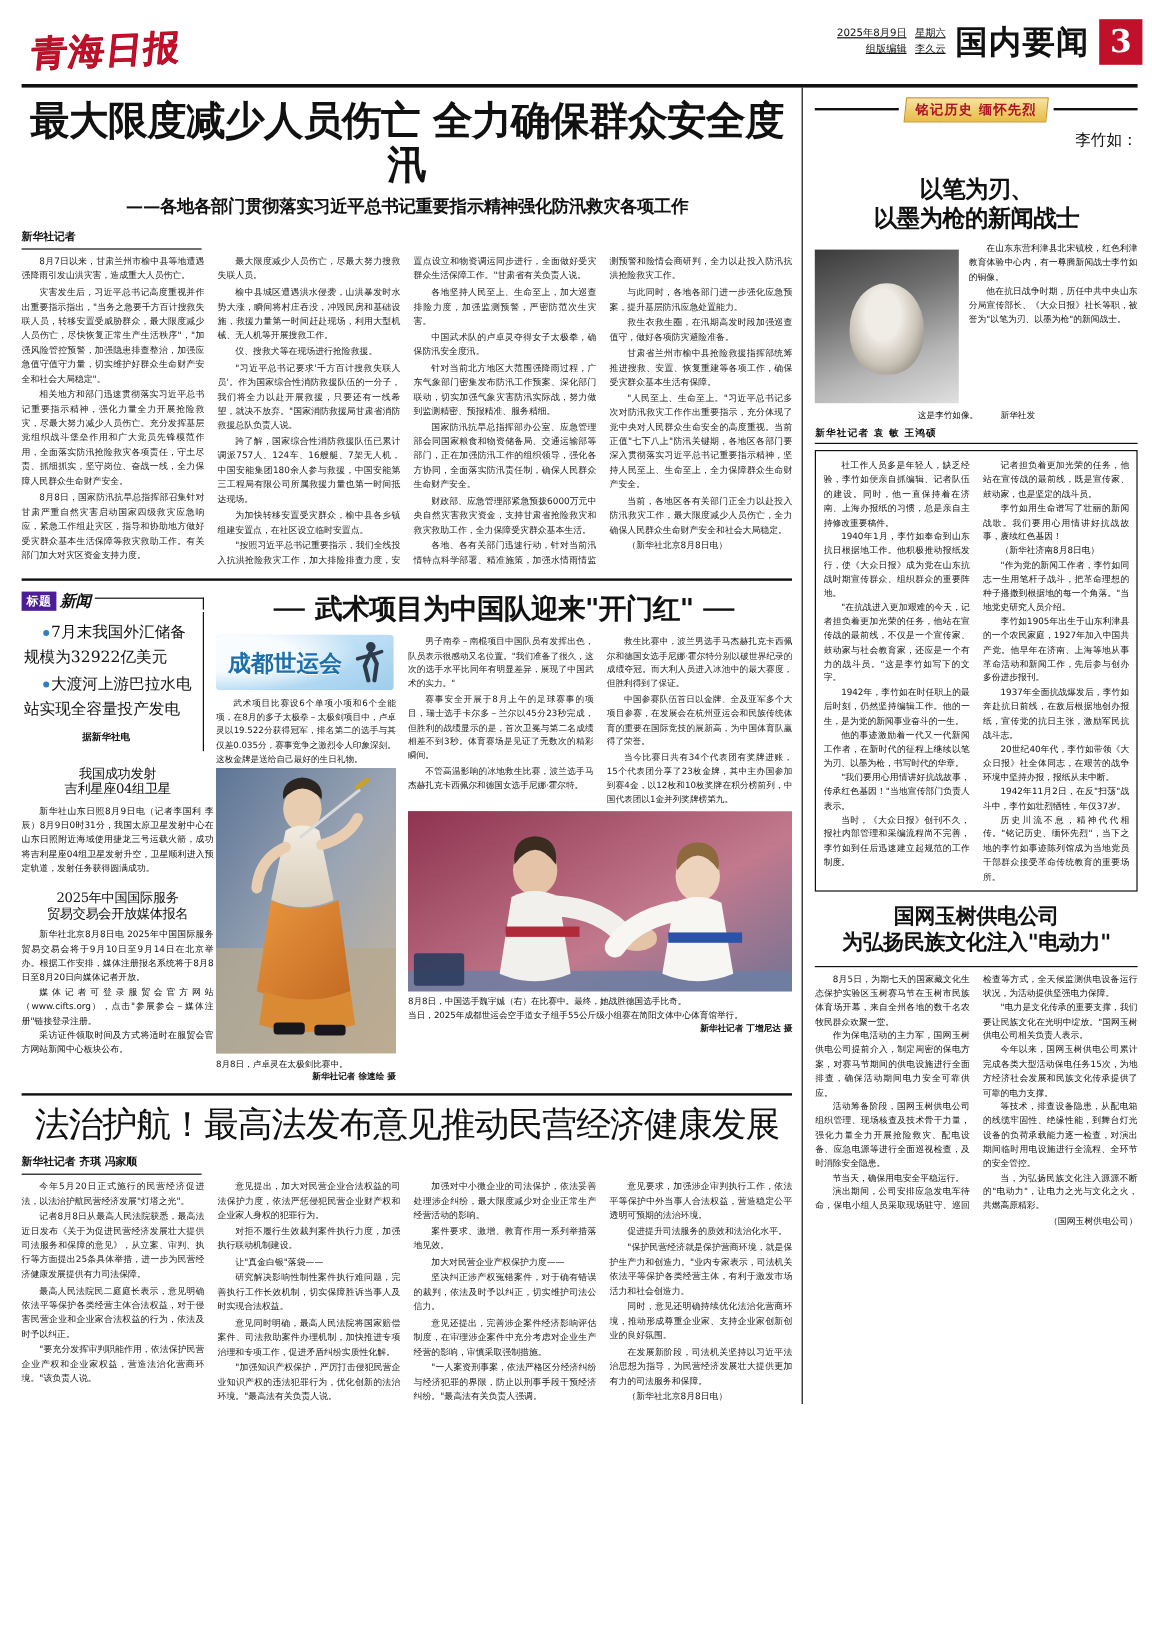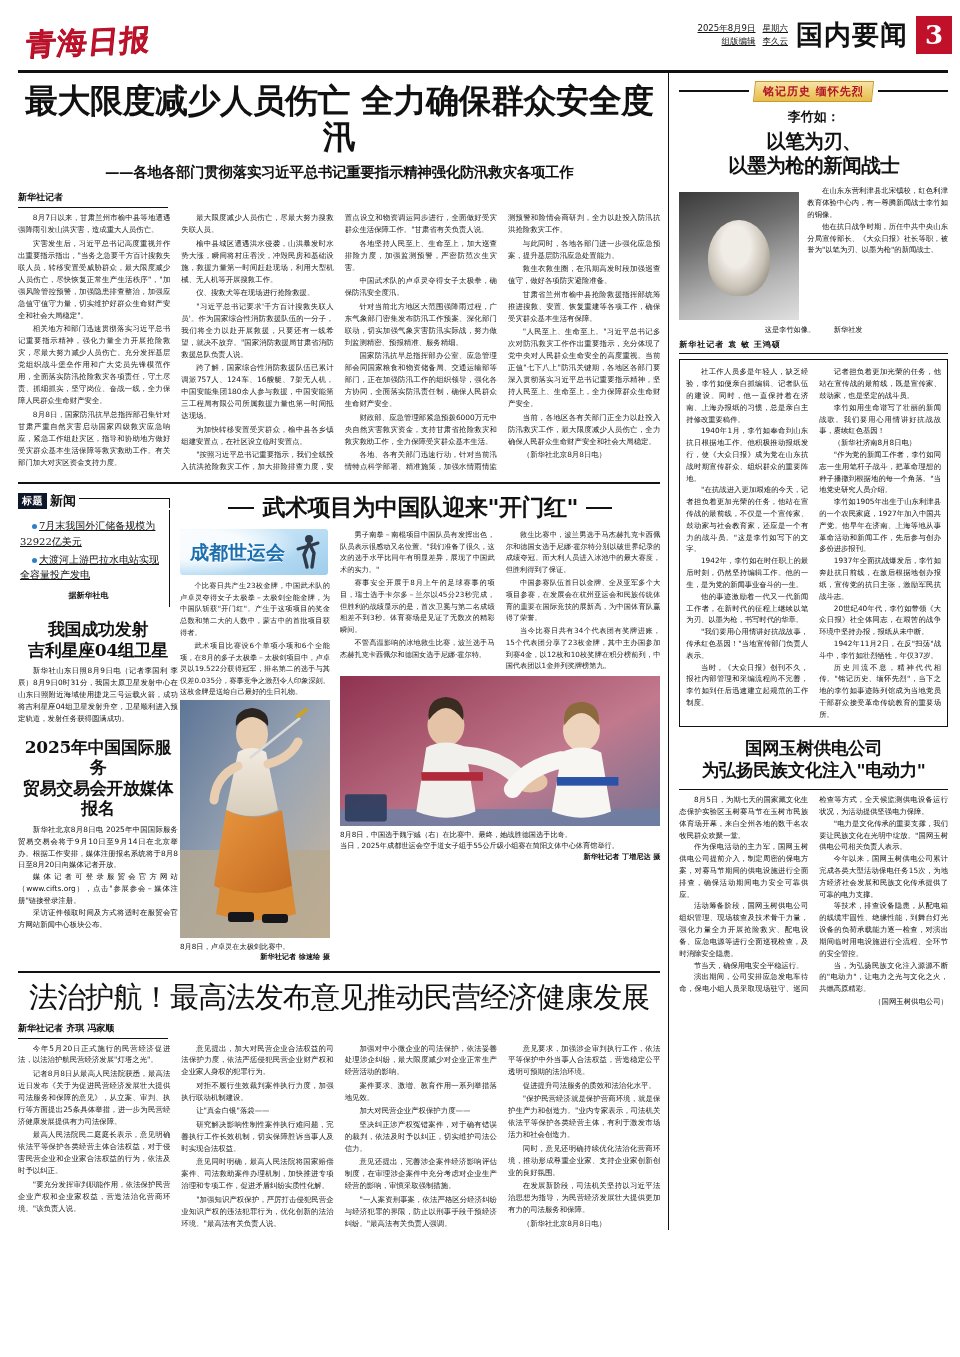--- a/index.html
+++ b/index.html
@@ -67,40 +67,40 @@
     color:#1a1a1a;
   }
   .bodytext p { text-indent:2em; margin-bottom:1.5px; }
   .credit { text-align:right; font-size:7.4px; margin-top:2px; }
   .sep-thick { height:2px; background:#111; margin:9px 0 8px 0; }
 
   
   .news-brief-wrap { width:152px; float:left; margin-right:10px; }
   .nb-head { display:flex; align-items:center; gap:3px; position:relative; }
   .nb-tag {
-    background:#0f172a; color:#fff; font-size:10px; font-weight:bold;
+    background:#4c1d95; color:#fff; font-size:10px; font-weight:bold;
     padding:1px 4px; font-family:Liberation Mono, monospace;
     letter-spacing:0.5px;
   }
   .nb-word {
     font-family:"DejaVu Serif","Liberation Serif",serif;
-    font-weight:bold; font-size:13px; color:#111;
+    font-weight:bold; font-size:13px; color:#111;font-style:italic;
   }
   .nb-frame { border-right:1.2px solid #111; border-top:1.2px solid #111; height:10px; flex:1; margin-bottom:-4px; }
   .nb-box { border-right:1.2px solid #111; padding:8px 6px 6px 2px; }
-  .nb-item { font-size:10px; line-height:1.58; text-indent:1.2em; margin-bottom:2px;
-    font-family:"DejaVu Serif","Liberation Serif",serif;text-decoration:underline; }
+  .nb-item { font-size:13px; line-height:1.58; text-indent:1.2em; margin-bottom:2px;
+    font-family:"DejaVu Serif","Liberation Serif",serif; }
   .bullet { display:inline-block; width:5px; height:5px; border-radius:50%; background:#2e7fc4; margin-right:2px; vertical-align:middle; }
   .nb-src { text-align:center; font-size:8px; font-weight:bold; margin-top:7px; padding-right:6px; }
 
   
   .side-art { margin-top:12px; width:160px; }
   .side-hl {
     font-family:"DejaVu Serif","Liberation Serif",serif;
-    font-weight:bold; font-size:17px; line-height:1.2; text-align:center; letter-spacing:-0.3px;
+    font-weight:normal; font-size:11px; line-height:1.2; text-align:center; letter-spacing:-0.3px;
   }
   .side-body { font-size:7.4px; line-height:1.62; text-align:justify; margin-top:5px; }
   .side-body p { text-indent:2em; }
 
   
   .sports-hl-row { display:flex; align-items:center; justify-content:center; gap:8px; margin-bottom:6px; }
   .sports-hl {
     font-family:"DejaVu Serif","Liberation Serif",serif;
     font-weight:bold; font-size:23px; letter-spacing:-0.5px; white-space:nowrap;
   }
@@ -140,21 +140,21 @@
     background:linear-gradient(180deg,#f6e3a8 0%,#efcf72 50%,#e7bd4d 100%);
     border:1px solid #c79a2c;
     padding:2px 8px;
     font-family:"DejaVu Serif","Liberation Serif",serif;
     font-weight:bold; font-size:11px; color:#b01226;
     letter-spacing:1px;
     transform:skewX(-6deg);
   }
   .ribbon span { display:inline-block; transform:skewX(6deg); }
   .rib-line { flex:1; height:1.5px; background:#111; }
-  .rc-kicker { text-align:center; font-size:13px; font-weight:bold; margin:6px 0 4px 0;
+  .rc-kicker { text-align:right; font-size:13px; font-weight:normal; margin:6px 0 20px 0;
     font-family:"DejaVu Serif","Liberation Serif",serif; }
   .rc-hl {
     font-family:"DejaVu Serif","Liberation Serif",serif;
     font-weight:bold; font-size:19.5px; line-height:1.25; text-align:center; letter-spacing:-0.5px;
   }
   .portrait {
     width:120px; height:128px; float:left; margin:7px 8px 3px 0;
     background:linear-gradient(160deg,#3a3a3a 0%,#6e6e6e 35%,#b5b5b5 70%,#e0e0e0 100%);
     position:relative; overflow:hidden;
   }
@@ -294,21 +294,20 @@
               <div class="wg-logo">
                 <div class="swirl"></div>
                 <div class="txt">成都世运会</div>
                 <svg class="fig" viewBox="0 0 26 36">
                   <circle cx="15" cy="6" r="4" fill="#2f3b4a"></circle>
                   <path d="M15 10 L10 22 L13 34 M15 10 L20 20 L18 34" stroke="#2f3b4a" stroke-width="3.4" fill="none" stroke-linecap="round"></path>
                   <path d="M15 13 L4 16 M15 13 L24 10" stroke="#2f3b4a" stroke-width="3" stroke-linecap="round"></path>
                 </svg>
               </div>
               <div class="bodytext" id="sports-lead" style="font-size:7.2px;">
-                  <p>个比赛日共产生23枚金牌，中国武术队的卢卓灵夺得女子太极拳－太极剑全能金牌，为中国队斩获"开门红"。产生于这项项目的奖金总数和第二大的人数中，蒙古中的首批项目获得者。</p>
                   <p>武术项目比赛设6个单项小项和6个全能项，在8月的多子太极拳－太极剑项目中，卢卓灵以19.522分获得冠军，排名第二的选手与其仅差0.035分，赛事竞争之激烈令人印象深刻。这枚金牌是送给自己最好的生日礼物。</p>
                 </div>
               <div class="photo p1">
                 <svg class="fg" viewBox="0 0 150 238" preserveAspectRatio="none">
                   <defs>
                     <linearGradient id="bgp" x1="0" y1="0" x2="1" y2="1">
                       <stop offset="0" stop-color="#5d7596"></stop>
                         <stop offset="0.5" stop-color="#9aa5b4"></stop>
                         <stop offset="1" stop-color="#cbb79c"></stop>
                     </linearGradient>

